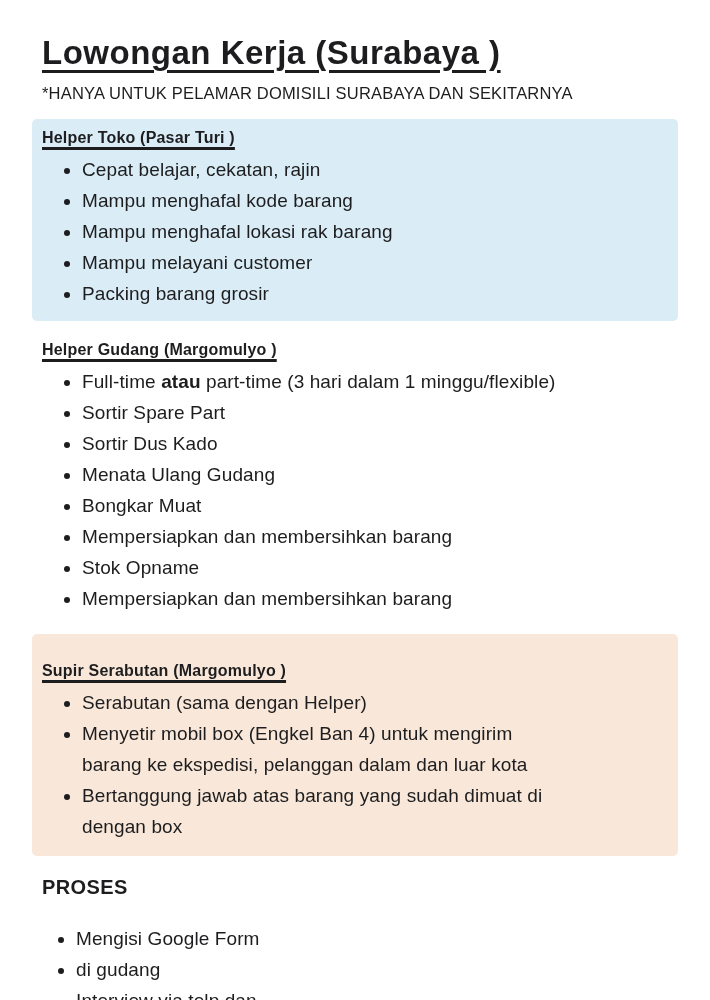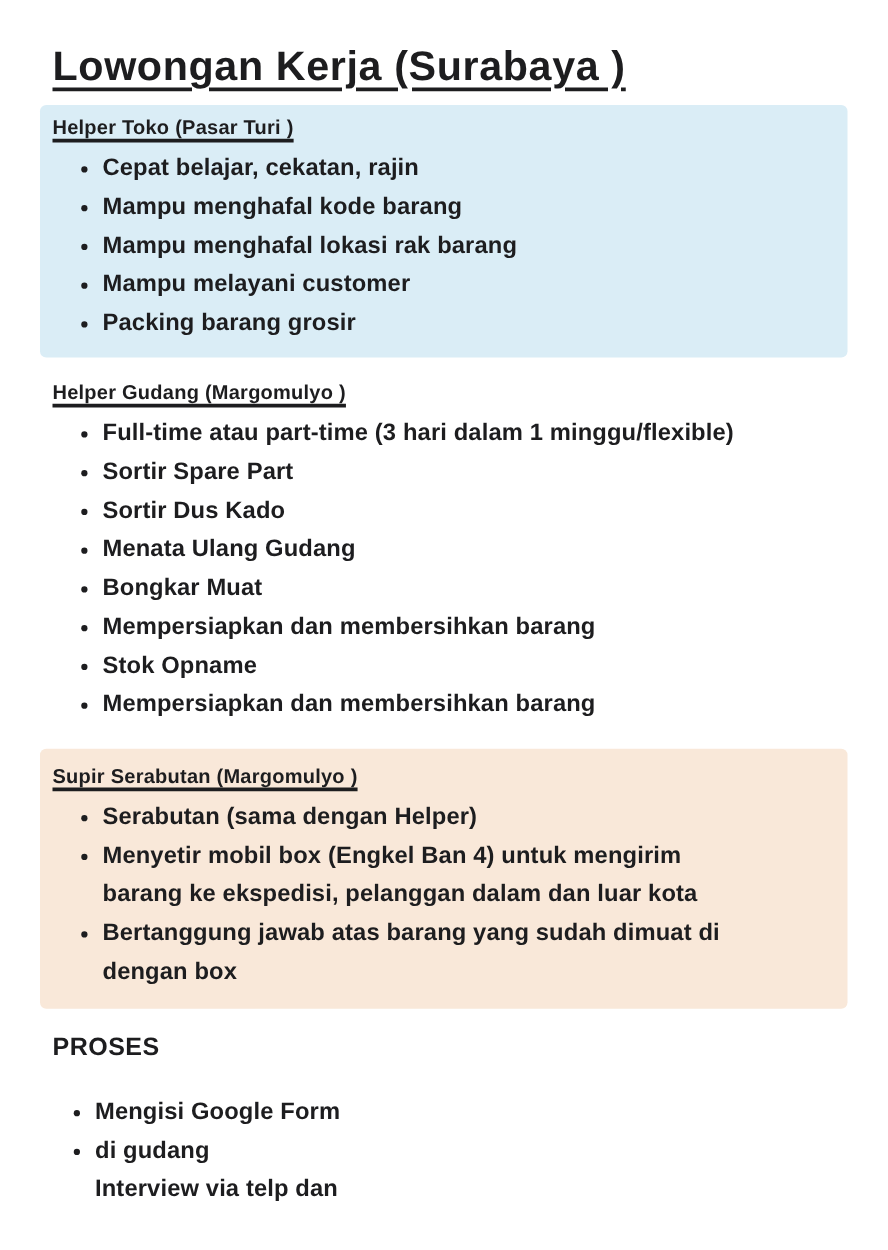--- a/index.html
+++ b/index.html
@@ -28,36 +28,35 @@
     margin: 0 0 12px 10px;
   }
   .page-subtitle {
     font-size: 16.5px;
     letter-spacing: 0.2px;
     margin: 0 0 16px 10px;
   }
   .section { margin-bottom: 20px; }
   .card { border-radius: 5px; padding: 10px 10px 12px 10px; }
   .card-blue { background: var(--blue); }
-  .card-peach { background: var(--peach); padding-top: 14px; padding-bottom: 14px; }
+  .card-peach { background: var(--peach); padding-top: 28px; padding-bottom: 14px; }
   .plain { padding: 0 10px; }
   .section-title {
     font-size: 16px;
     font-weight: bold;
     letter-spacing: 0.2px;
     text-decoration: underline;
     text-decoration-thickness: 2.5px;
     text-underline-offset: 4px;
     margin: 0;
   }
   ul.bullets {
     list-style: disc;
     margin: 7px 0 0 0;
     padding-left: 40px;
-    font-weight: bold;
   }
   ul.bullets li {
     font-size: 19px;
     line-height: 31px;
     letter-spacing: 0.1px;
   }
   ul.bullets li .line { display: block; }
   .footer {
     display: flex;
     padding: 0 10px;
@@ -72,20 +71,21 @@
     margin: 0;
   }
   .footer ul.bullets { margin-top: 24px; padding-left: 34px; }
 </style>
 </head>
 <body>
 
 <div class="page">
 
   <h1 class="page-title">Lowongan Kerja (Surabaya )</h1>
+  <p class="page-subtitle">*HANYA UNTUK PELAMAR DOMISILI SURABAYA DAN SEKITARNYA</p>
 
   <div class="section card card-blue">
     <h2 class="section-title">Helper Toko (Pasar Turi )</h2>
     <ul class="bullets">
       <li>Cepat belajar, cekatan, rajin</li>
       <li>Mampu menghafal kode barang</li>
       <li>Mampu menghafal lokasi rak barang</li>
       <li>Mampu melayani customer</li>
       <li>Packing barang grosir</li>
     </ul>

